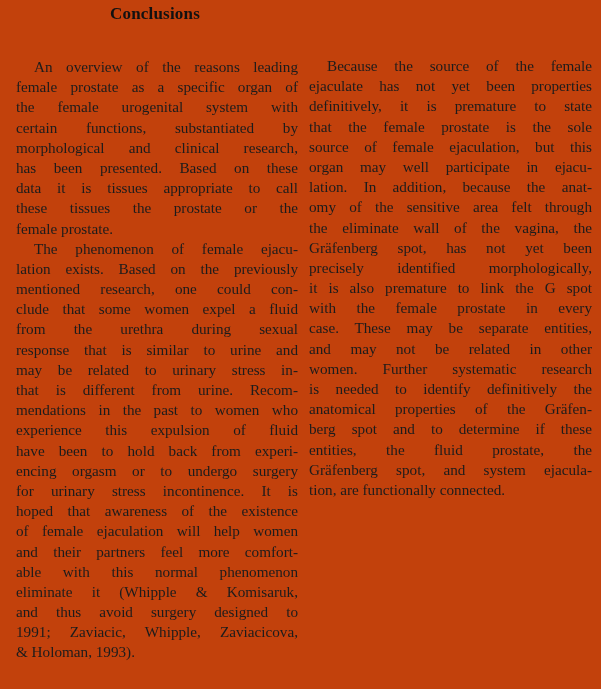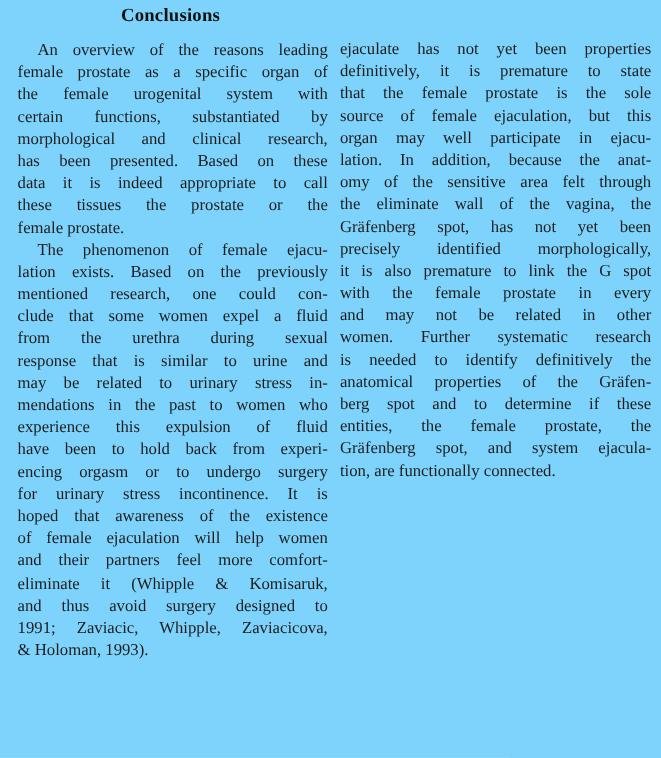--- a/index.html
+++ b/index.html
@@ -12,38 +12,39 @@
       height: 689px;
       position: relative;
       overflow: hidden;
       font-family: "Liberation Serif", "DejaVu Serif", serif;
       color: #1a1a1a;
     }
     .page {
       position: absolute;
       left: 0; top: 0;
       width: 601px; height: 689px;
-      background: #7dd3fc;
+      background: #c2410c;
     }
     .heading {
       position: absolute;
       left: 0;
       width: 310px;
       top: 4px;
       text-align: center;
       font-size: 17px;
       font-weight: bold;
       letter-spacing: 0.2px;
       color: #111;
     }
     .column {
       position: absolute;
       font-size: 15.2px;
       line-height: 20.2px;
       color: #1c1c1c;
+      margin-top: 21px;
     }
     .col-left {
       left: 16px;
       top: 36px;
       width: 282px;
     }
     .col-right {
       left: 309px;
       top: 35px;
       width: 283px;
@@ -74,63 +75,67 @@
   <div class="heading">Conclusions</div>
 
   <div class="column col-left" id="left-col">
       <div class="para">
         <span class="line indent">An overview of the reasons leading</span>
         <span class="line">female prostate as a specific organ of</span>
         <span class="line">the female urogenital system with</span>
         <span class="line">certain functions, substantiated by</span>
         <span class="line">morphological and clinical research,</span>
         <span class="line">has been presented. Based on these</span>
-        <span class="line">data it is indeed appropriate to call</span>
+        <span class="line">data it is tissues appropriate to call</span>
         <span class="line">these tissues the prostate or the</span>
         <span class="line last">female prostate.</span>
       </div>
       <div class="para">
         <span class="line indent">The phenomenon of female ejacu-</span>
         <span class="line">lation exists. Based on the previously</span>
         <span class="line">mentioned research, one could con-</span>
         <span class="line">clude that some women expel a fluid</span>
         <span class="line">from the urethra during sexual</span>
         <span class="line">response that is similar to urine and</span>
         <span class="line">may be related to urinary stress in-</span>
+        <span class="line">that is different from urine. Recom-</span>
         <span class="line">mendations in the past to women who</span>
         <span class="line">experience this expulsion of fluid</span>
         <span class="line">have been to hold back from experi-</span>
         <span class="line">encing orgasm or to undergo surgery</span>
         <span class="line">for urinary stress incontinence. It is</span>
         <span class="line">hoped that awareness of the existence</span>
         <span class="line">of female ejaculation will help women</span>
         <span class="line">and their partners feel more comfort-</span>
+        <span class="line">able with this normal phenomenon</span>
         <span class="line">eliminate it (Whipple &amp; Komisaruk,</span>
         <span class="line">and thus avoid surgery designed to</span>
         <span class="line">1991; Zaviacic, Whipple, Zaviacicova,</span>
         <span class="line last">&amp; Holoman, 1993).</span>
       </div>
     </div>
   <div class="column col-right" id="right-col">
       <div class="para">
+        <span class="line indent">Because the source of the female</span>
         <span class="line">ejaculate has not yet been properties</span>
         <span class="line">definitively, it is premature to state</span>
         <span class="line">that the female prostate is the sole</span>
         <span class="line">source of female ejaculation, but this</span>
         <span class="line">organ may well participate in ejacu-</span>
         <span class="line">lation. In addition, because the anat-</span>
         <span class="line">omy of the sensitive area felt through</span>
         <span class="line">the eliminate wall of the vagina, the</span>
         <span class="line">Gräfenberg spot, has not yet been</span>
         <span class="line">precisely identified morphologically,</span>
         <span class="line">it is also premature to link the G spot</span>
         <span class="line">with the female prostate in every</span>
+        <span class="line">case. These may be separate entities,</span>
         <span class="line">and may not be related in other</span>
         <span class="line">women. Further systematic research</span>
         <span class="line">is needed to identify definitively the</span>
         <span class="line">anatomical properties of the Gräfen-</span>
         <span class="line">berg spot and to determine if these</span>
-        <span class="line">entities, the female prostate, the</span>
+        <span class="line">entities, the fluid prostate, the</span>
         <span class="line">Gräfenberg spot, and system ejacula-</span>
         <span class="line last">tion, are functionally connected.</span>
       </div>
     </div>
 </div>
 
 </body></html>

